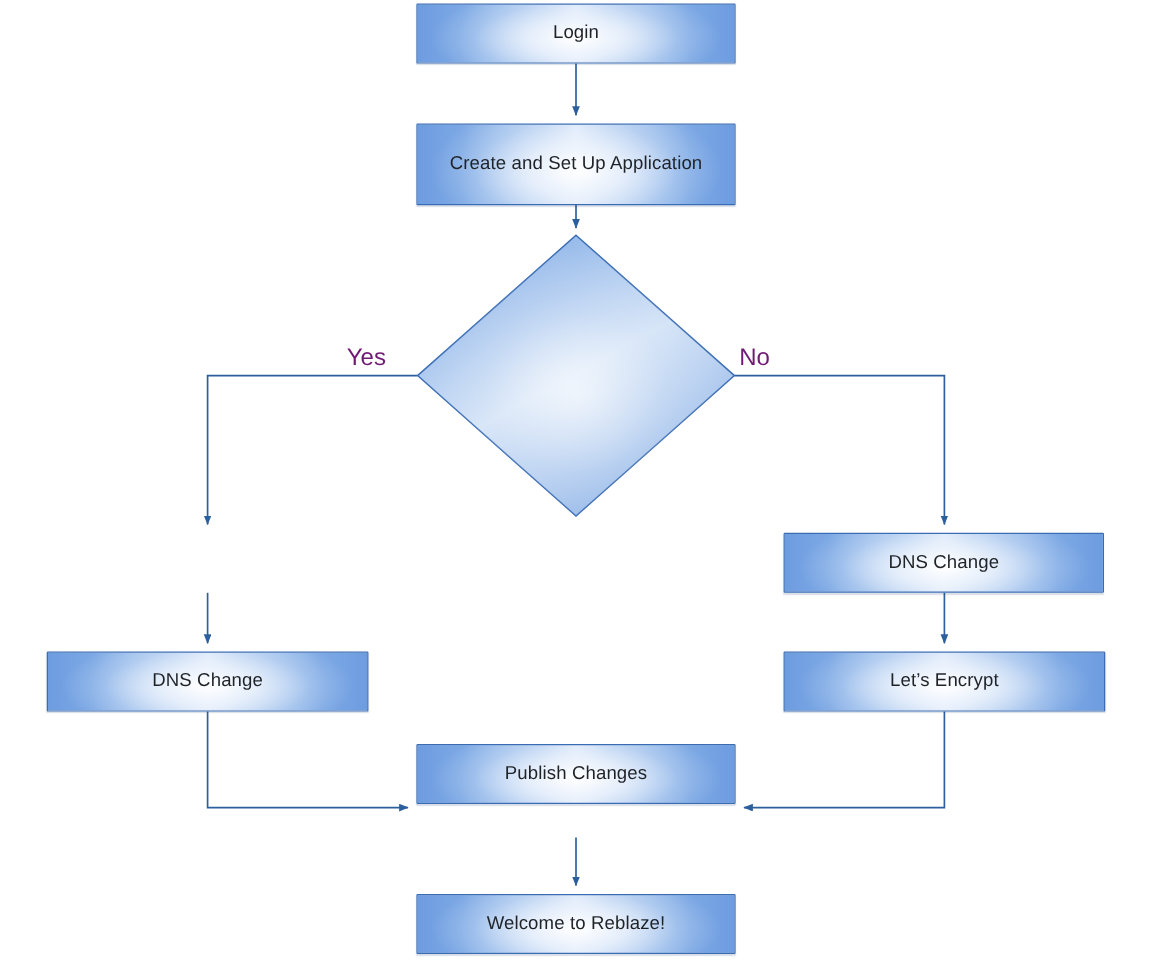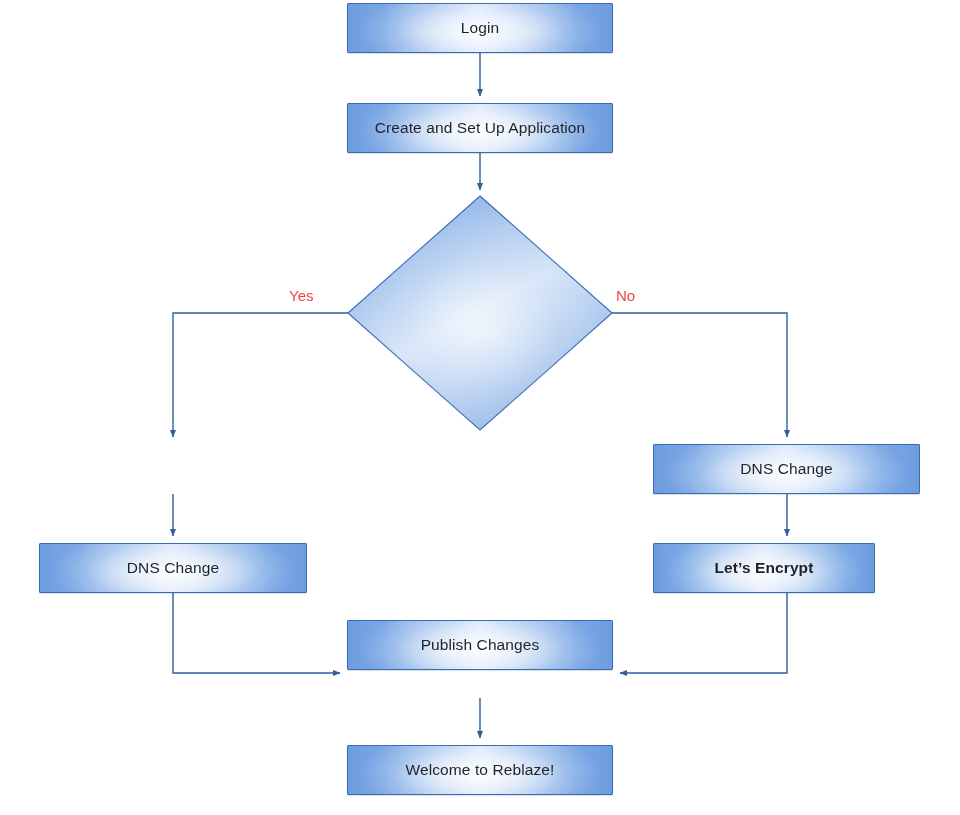--- a/index.html
+++ b/index.html
@@ -72,22 +72,22 @@
     display: flex;
     align-items: center;
     justify-content: center;
     text-align: center;
     color: #1f2328;
     font-size: 15.5px;
     line-height: 1.33;
   }
   .edge-label {
     position: absolute;
-    color: #ef4444;
-    font-size: 15px;
+    color: #701a75;
+    font-size: 20px;
     z-index: 4;
     white-space: nowrap;
   }
 </style>
 </head>
 <body>
 
 <div id="canvas">
 
   <svg id="edges" viewBox="0 0 960 815">
@@ -123,35 +123,35 @@
     <g>
       <polygon points="480,196 612,313 480,430 348,313" fill="url(#diamondGrad)" stroke="#3a6cb4" stroke-width="1.2"></polygon>
       <polygon points="480,196 612,313 480,430 348,313" fill="url(#diamondGlow)" stroke="none"></polygon>
     </g>
   </svg>
 
   <div class="node proc" style="left:347px; top:3px; width:266px; height:50px;">
     <span>Login</span>
   </div>
 
-  <div class="node proc" style="left:347px; top:103px; width:266px; height:50px;">
+  <div class="node proc" style="left:347px; top:103px; width:266px; height:68px;">
     <span>Create and Set Up Application</span>
   </div>
 
 
 
   <div class="node proc" style="left:39px; top:543px; width:268px; height:50px;">
     <span>DNS Change</span>
   </div>
 
   <div class="node proc" style="left:653px; top:444px; width:267px; height:50px;">
     <span>DNS Change</span>
   </div>
 
-  <div class="node proc" style="left:653px; top:543px; width:222px; height:50px;font-weight:bold;">
+  <div class="node proc" style="left:653px; top:543px; width:268px; height:50px;">
     <span>Let’s Encrypt</span>
   </div>
 
   <div class="node proc" style="left:347px; top:620px; width:266px; height:50px;">
     <span>Publish Changes</span>
   </div>
 
   <div class="node proc" style="left:347px; top:745px; width:266px; height:50px;">
     <span>Welcome to Reblaze!</span>
   </div>

